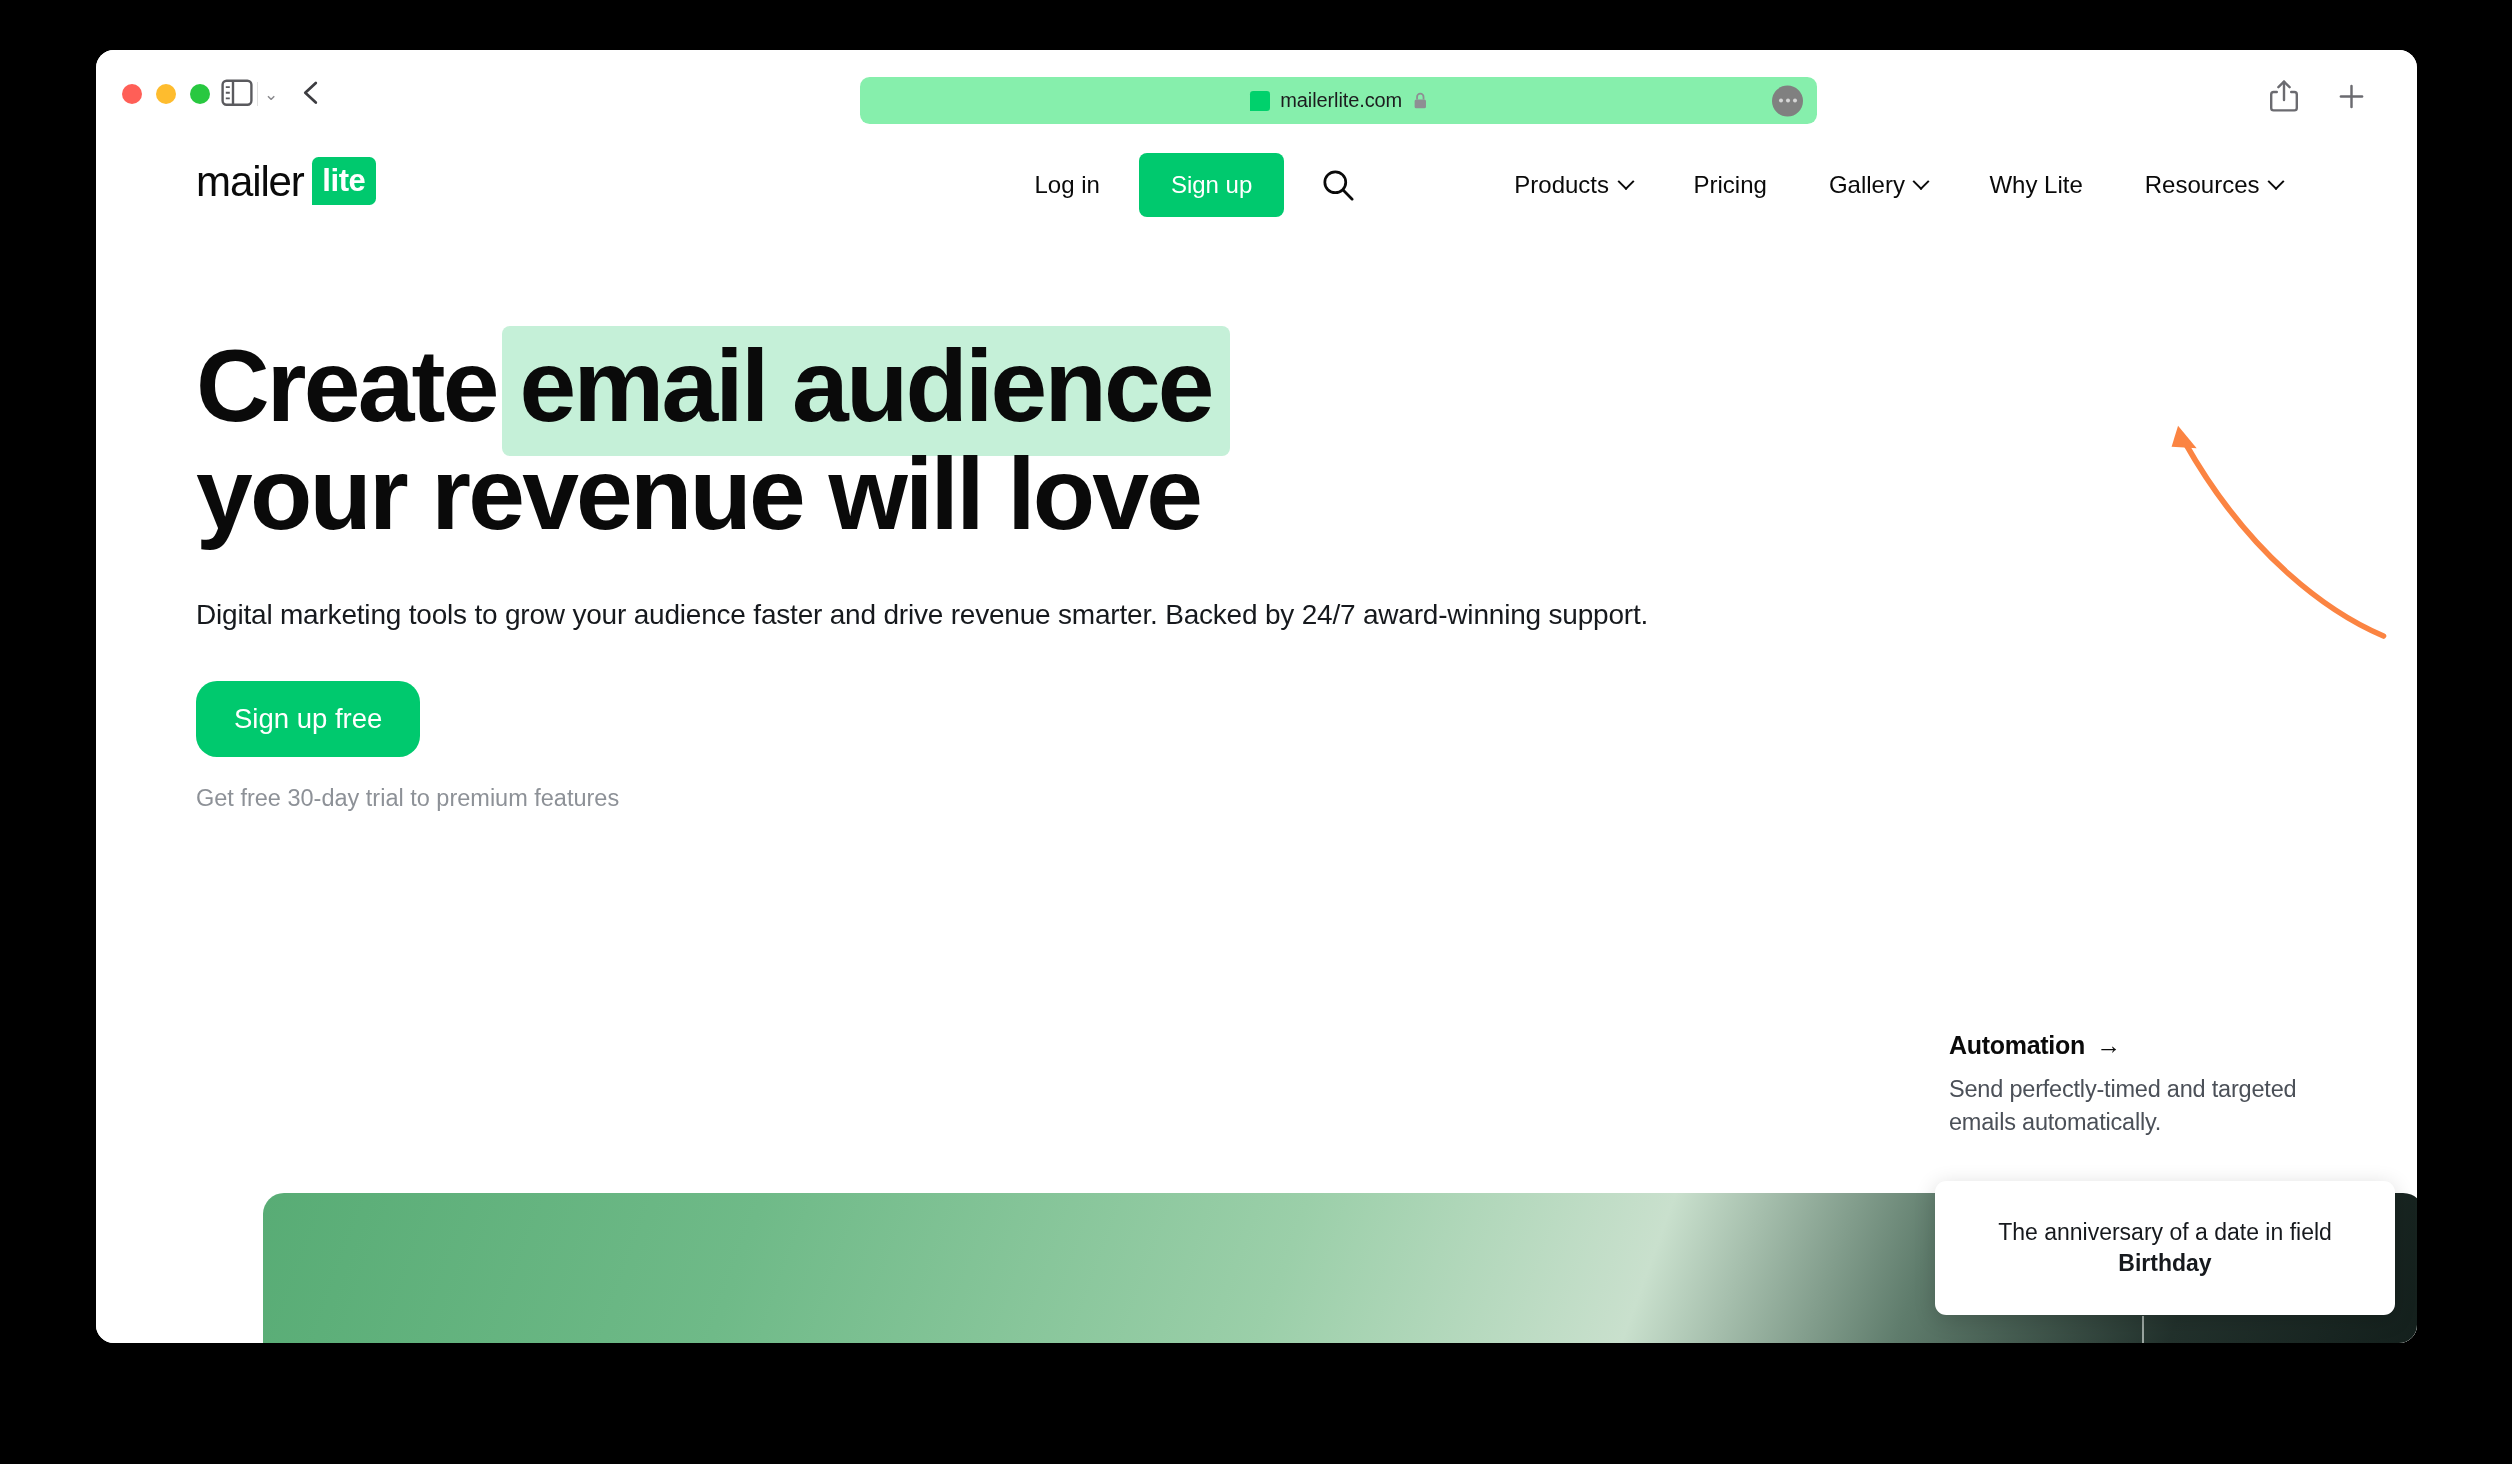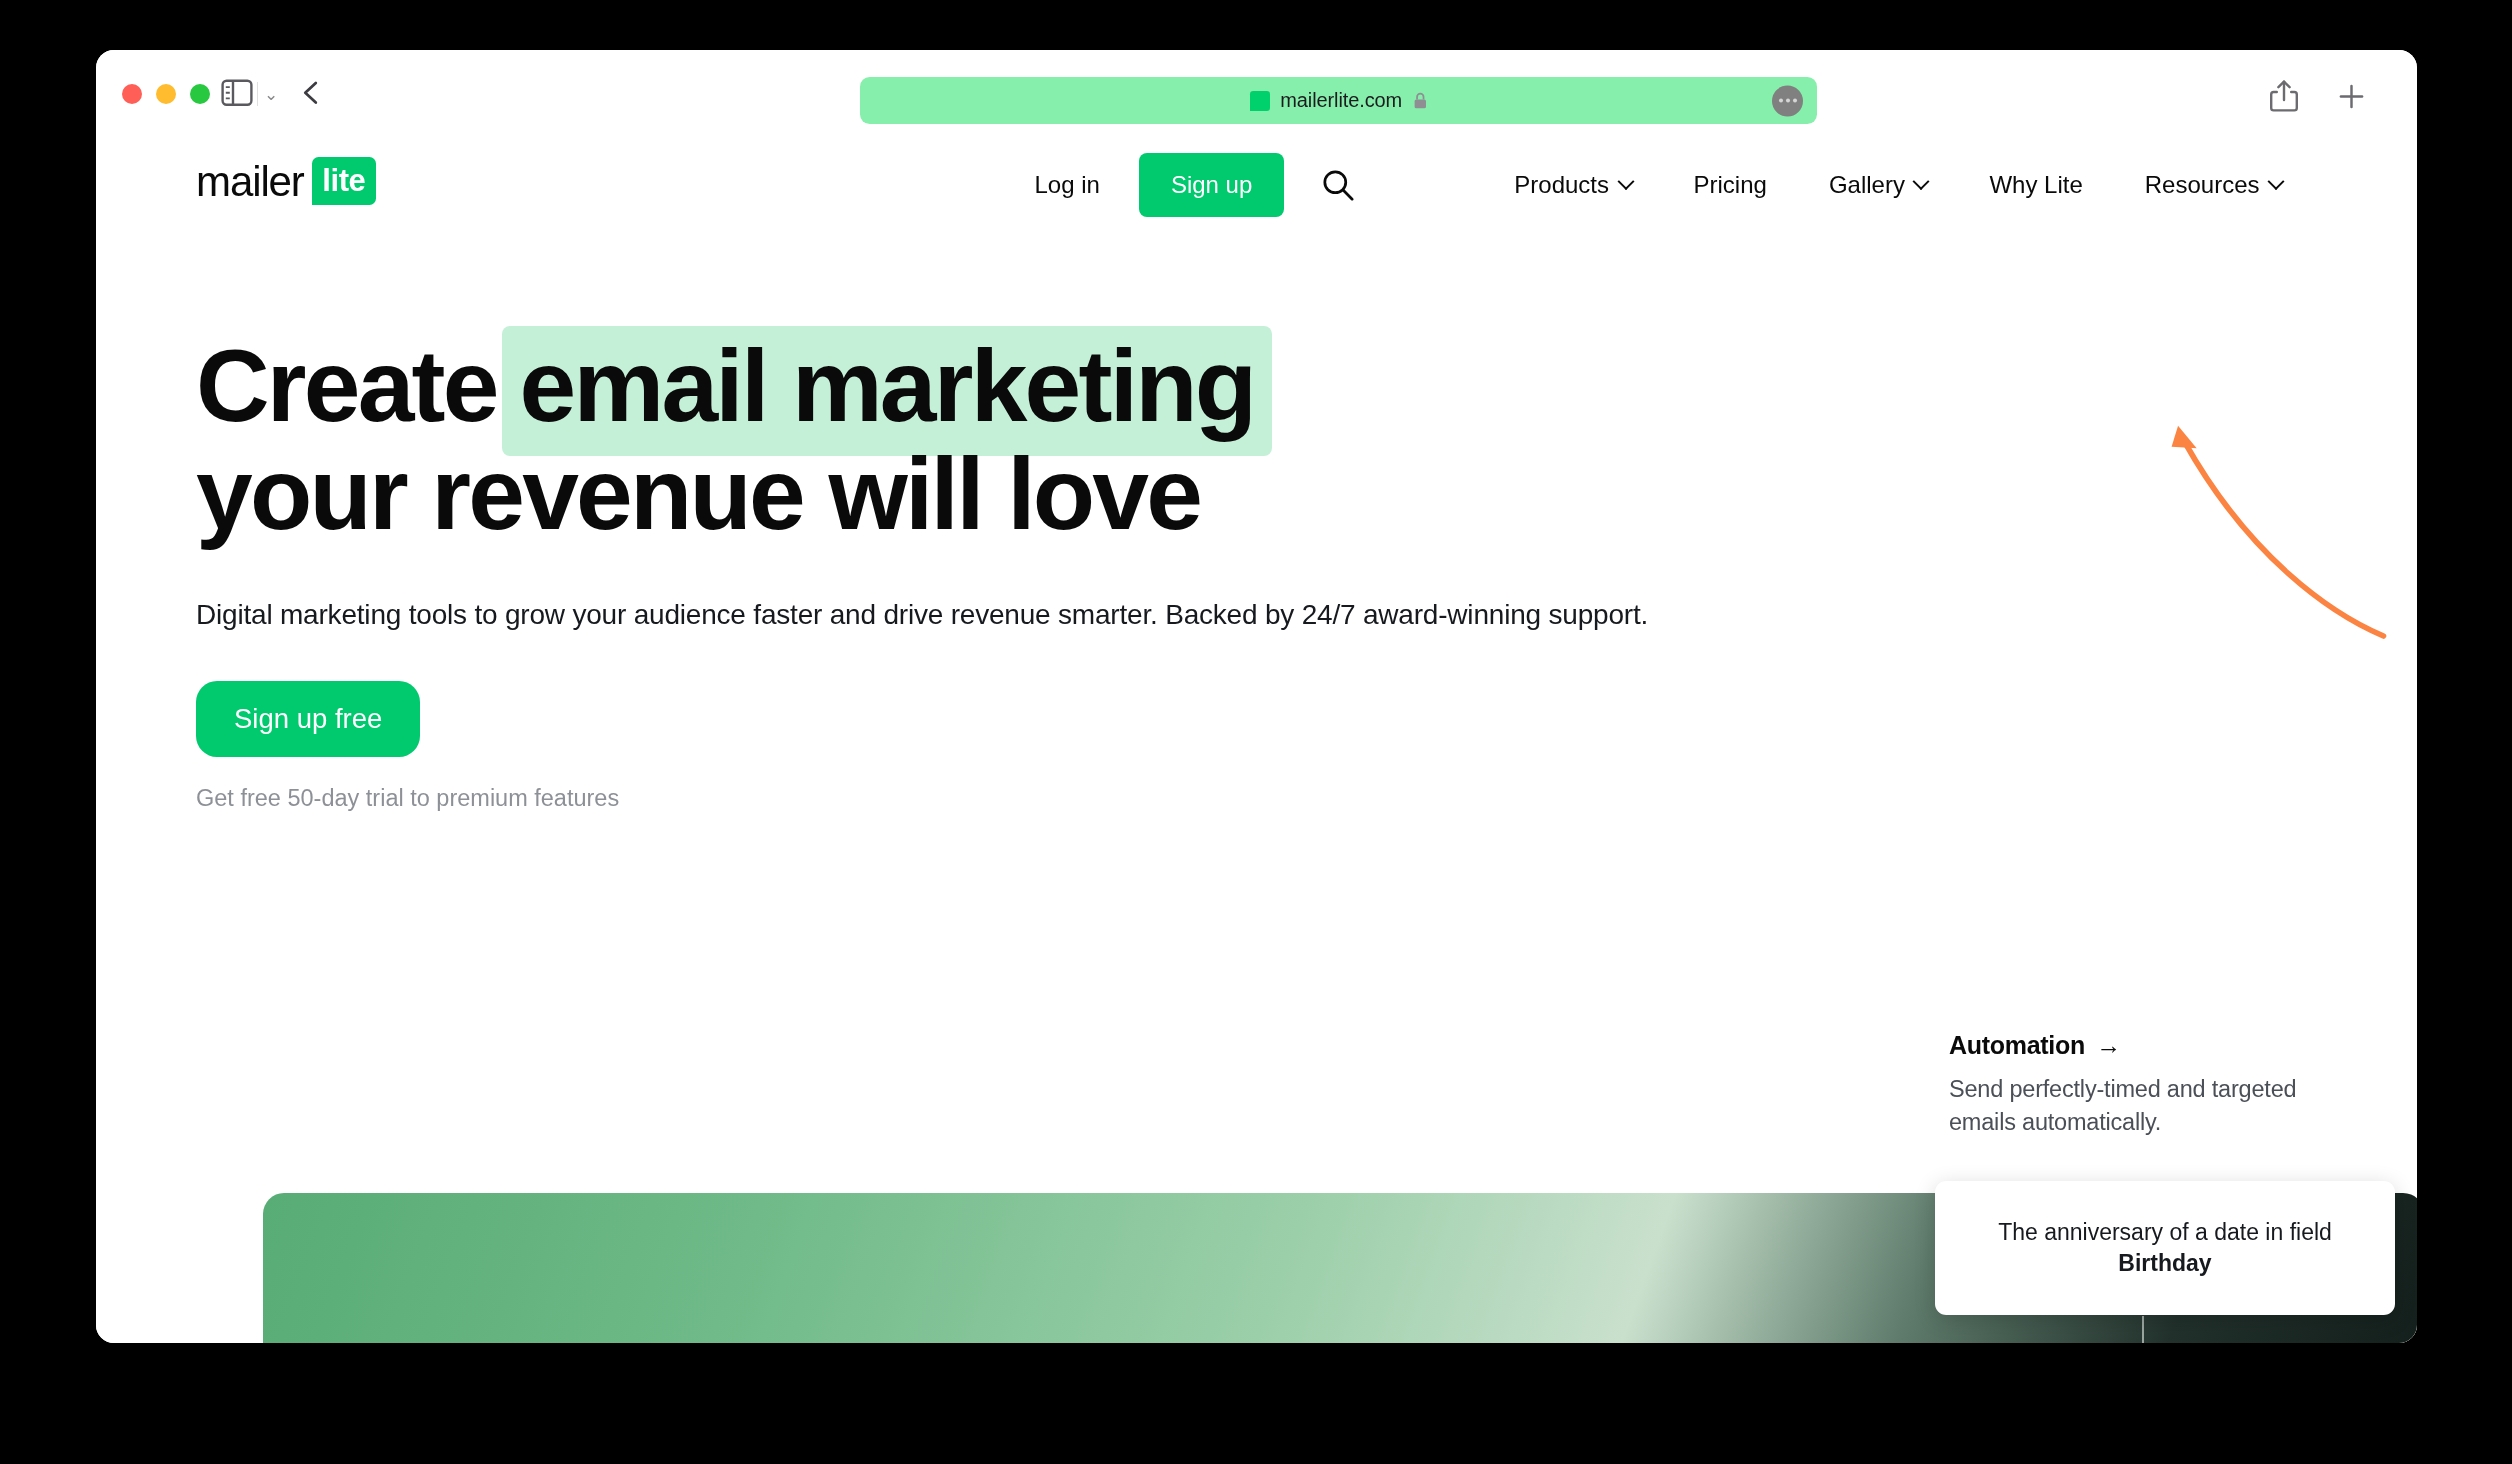--- a/index.html
+++ b/index.html
@@ -399,29 +399,29 @@
         </div>
       </div>
 
       <svg id="annotation-arrow" viewBox="0 0 340 310">
         <path d="M306 278 C 240 250, 140 180, 60 38" fill="none" stroke="#fb8442" stroke-width="7" stroke-linecap="round"></path>
         <polygon points="52,18 75,46 44,44" fill="#fb8442"></polygon>
       </svg>
 
       <div id="hero">
         <h1 id="hero-heading">
-          <span>Create</span><span class="hl">email marketing</span><br>
+          <span>Create</span><span class="hl">email audience</span><br>
           <span>your revenue will love</span>
         </h1>
 
         <p id="hero-subtitle">Digital marketing tools to grow your audience faster and drive revenue smarter. Backed by 24/7 award-winning support.</p>
 
         <button id="hero-cta">Sign up free</button>
 
-        <p id="hero-trial-note">Get free 50-day trial to premium features</p>
+        <p id="hero-trial-note">Get free 30-day trial to premium features</p>
       </div>
 
       <div id="automation-feature">
         <div class="feature-title">
           <span>Automation</span>
           <span class="feature-arrow">→</span>
         </div>
         <div class="feature-desc">Send perfectly-timed and targeted emails automatically.</div>
       </div>
 

